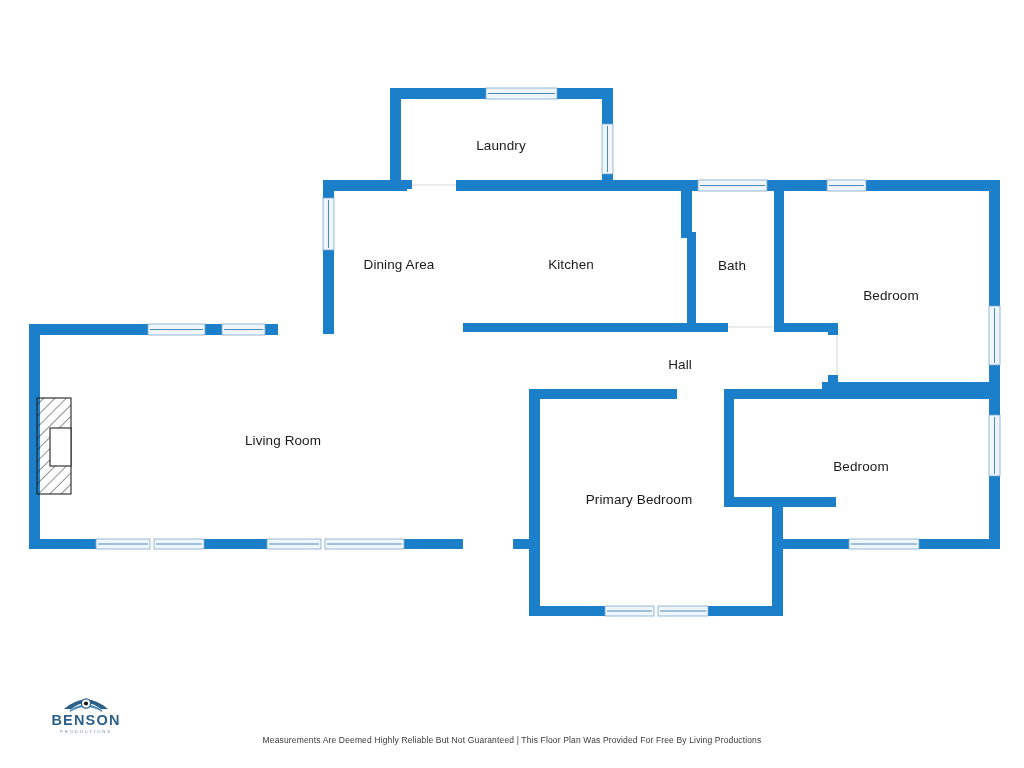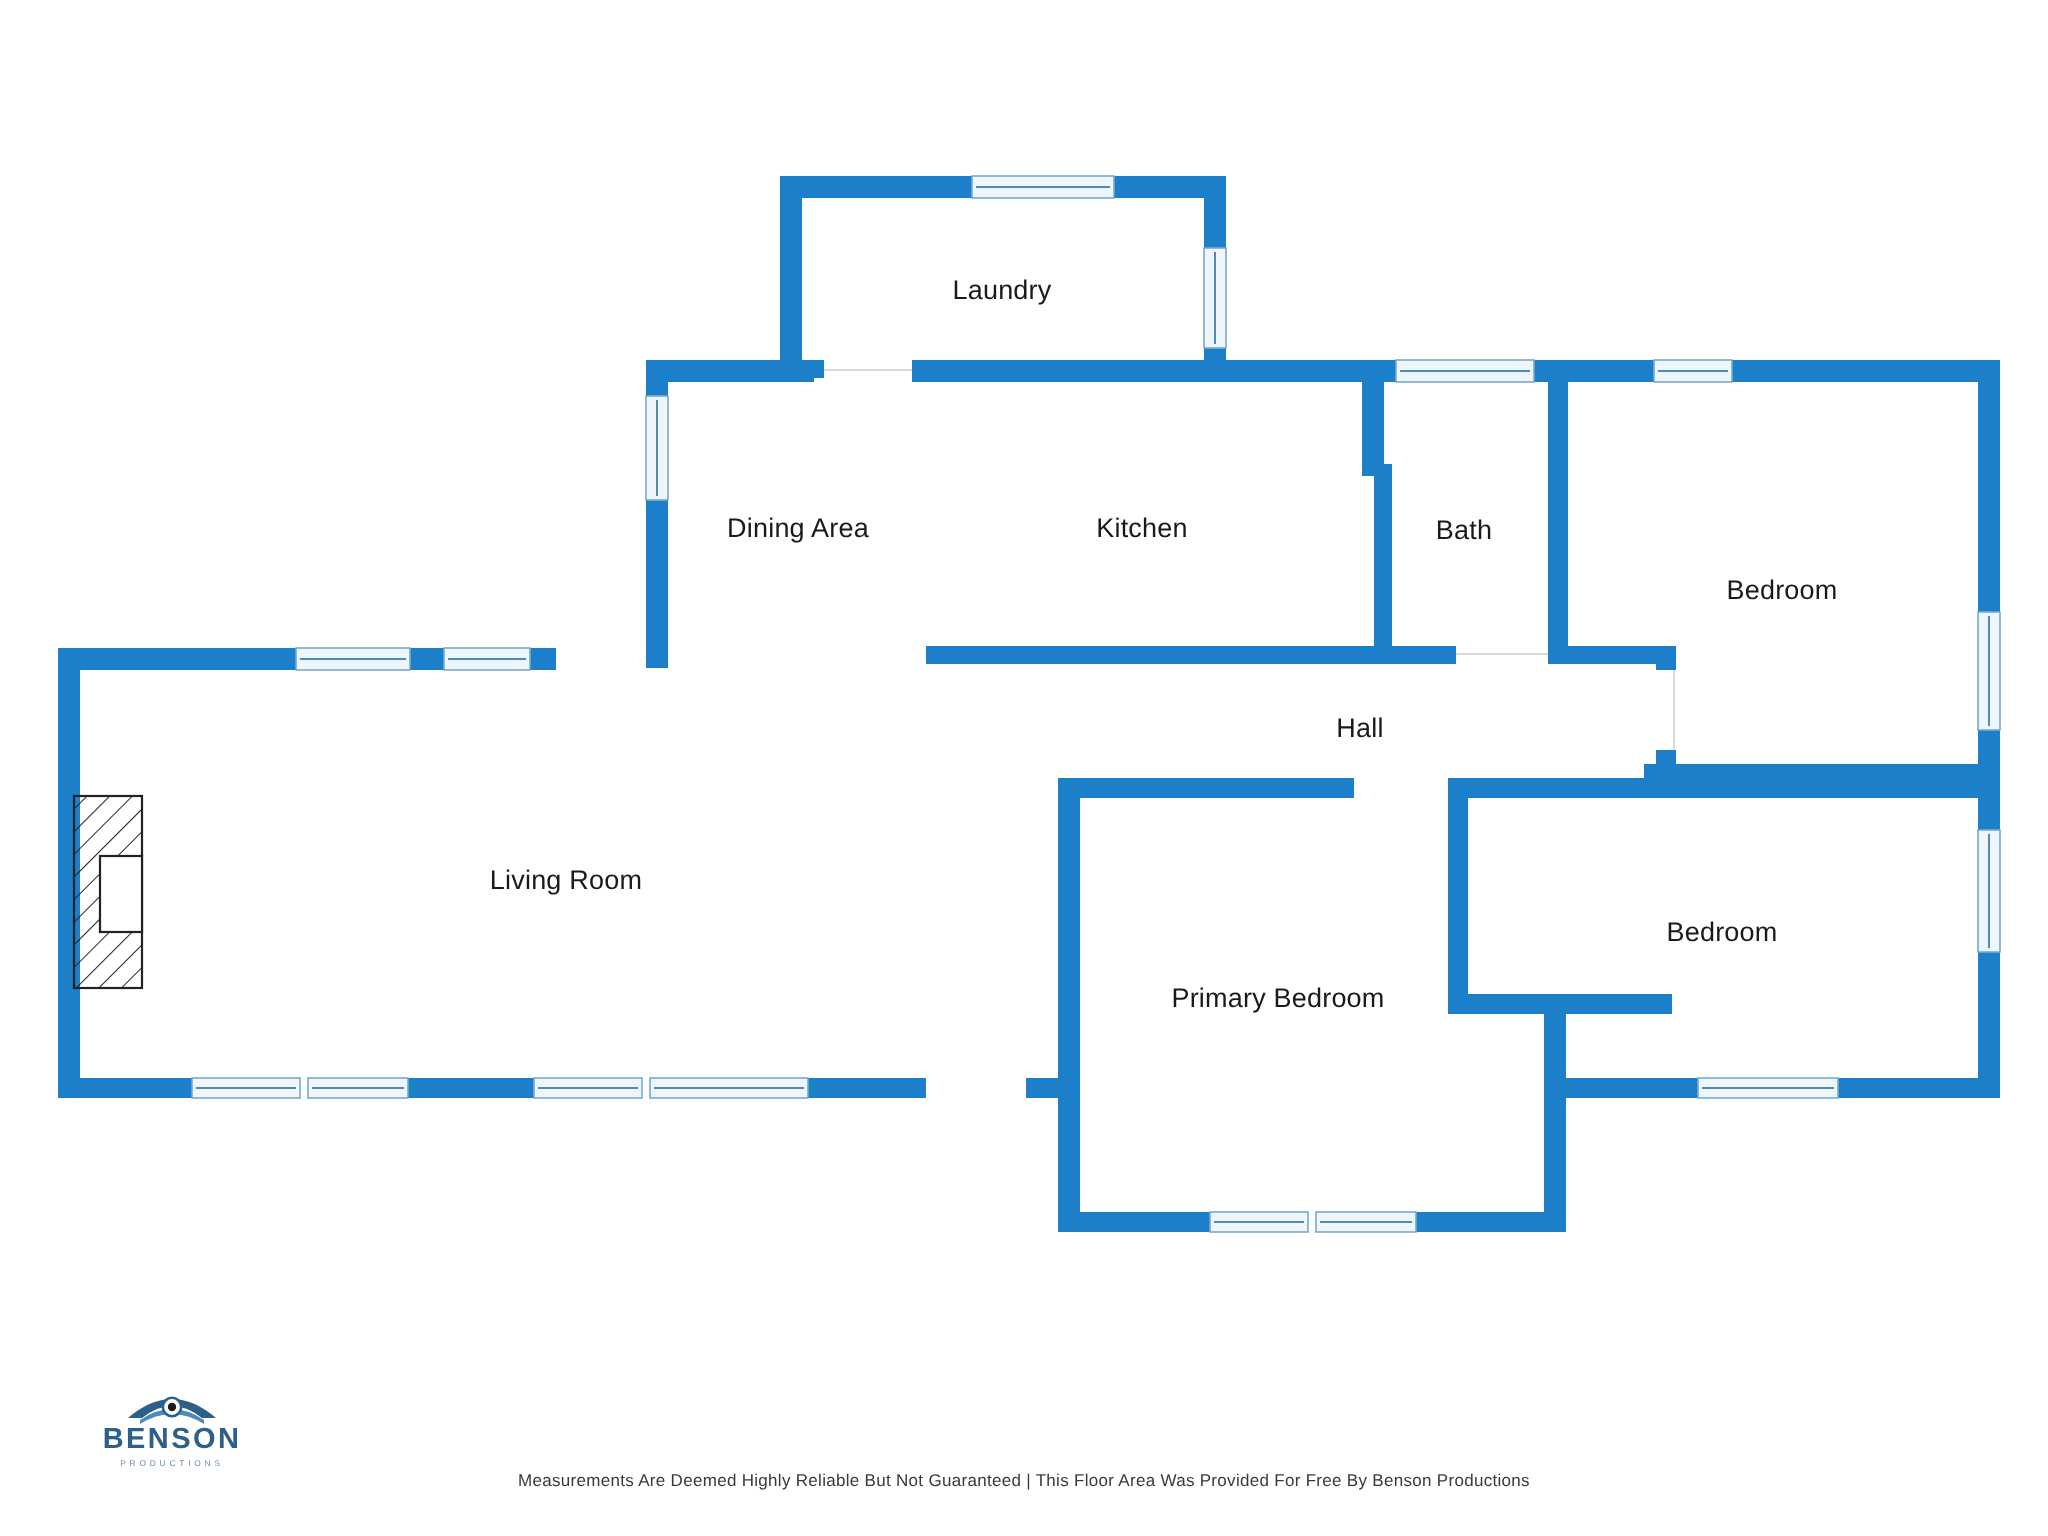--- a/index.html
+++ b/index.html
@@ -257,15 +257,15 @@
     <svg class="logo-mark" width="60" height="26" viewBox="0 0 60 26">
       <path d="M8 21 Q30 2 52 21 L45 21 Q30 9 15 21 Z" fill="#2c5f8a"></path>
       <path d="M14 22 Q30 11 46 22 L46 24 Q30 14 14 24 Z" fill="#4d8cb8"></path>
       <circle cx="30" cy="15.5" r="4.6" fill="#ffffff" stroke="#2c5f8a" stroke-width="1.3"></circle>
       <circle cx="30" cy="15.5" r="2.1" fill="#1a1a1a"></circle>
     </svg>
     <span class="logo-word">BENSON</span>
     <span class="logo-sub">PRODUCTIONS</span>
   </div>
 
-  <div class="footer-note">Measurements Are Deemed Highly Reliable But Not Guaranteed | This Floor Area Was Provided For Free By Benson Productions</div>
+  <div class="footer-note">Measurements Are Deemed Highly Reliable But Not Guaranteed | This Floor Plan Was Provided For Free By Living Productions</div>
 
 </div>
 
 </body></html>

